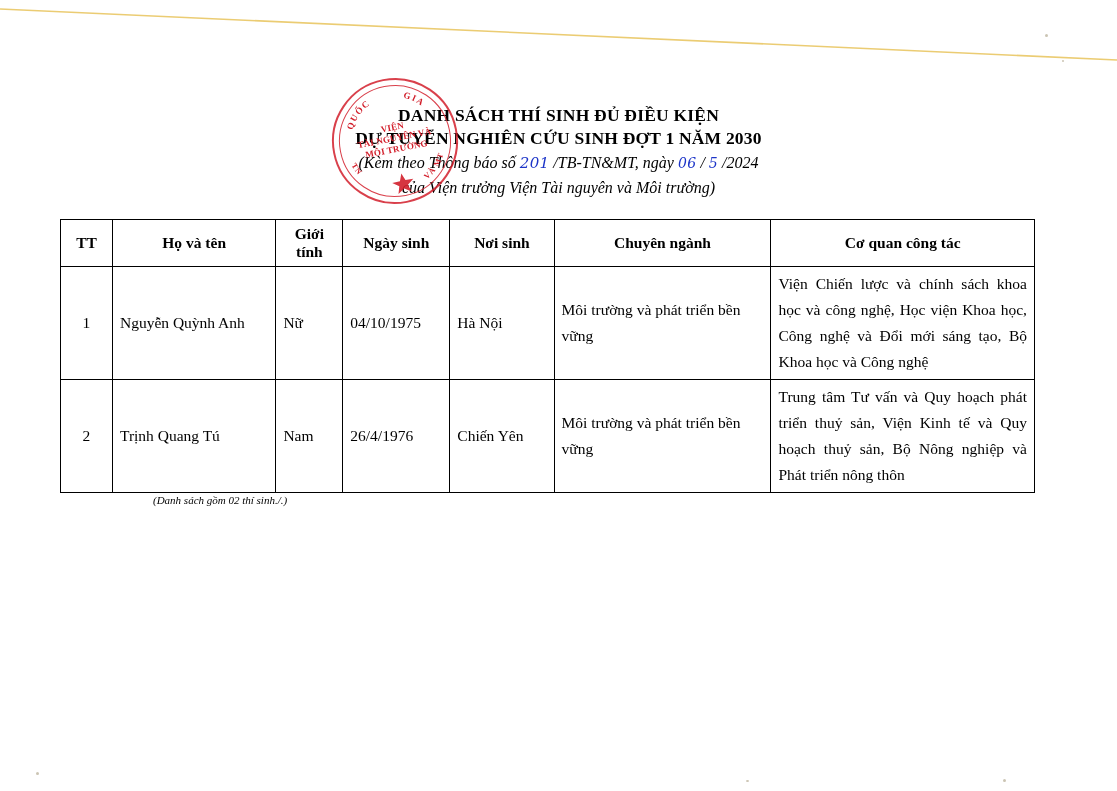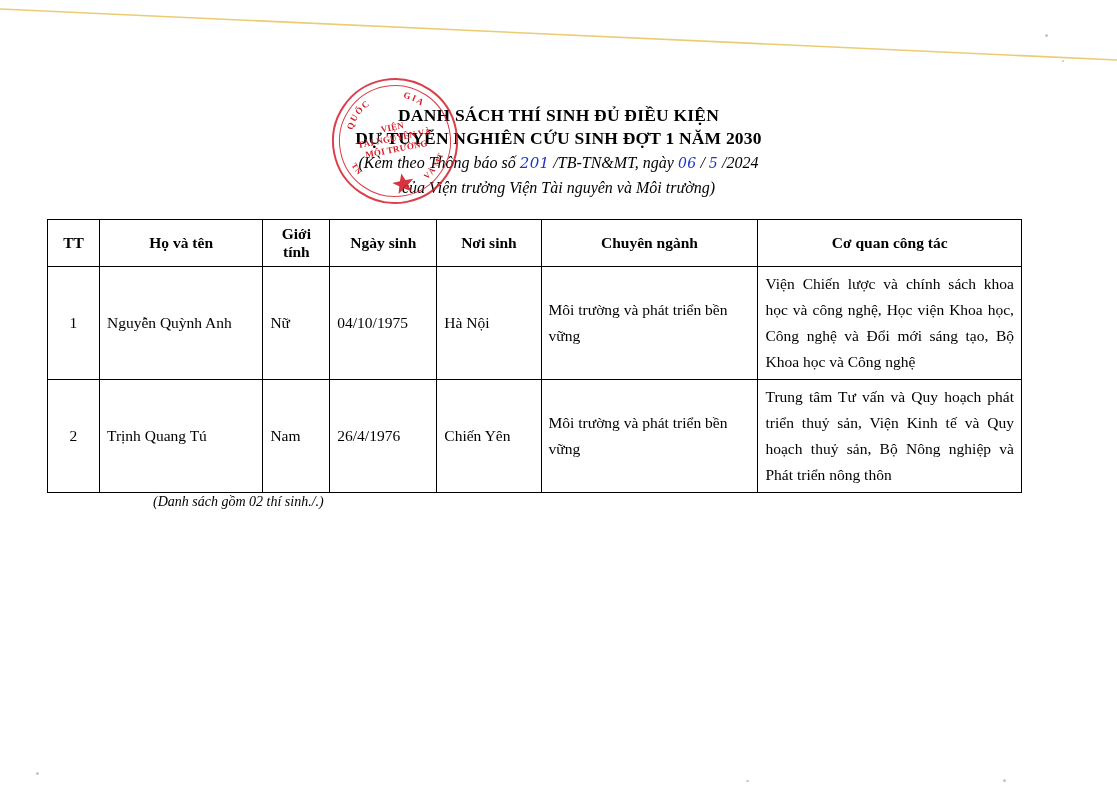--- a/index.html
+++ b/index.html
@@ -101,21 +101,21 @@
     color: #d21f2b;
     font-size: 9px;
     font-weight: bold;
     line-height: 11px;
     letter-spacing: .2px;
   }
 
   
   table.roster {
     position: absolute;
-    left: 47px;
+    left: 60px;
     top: 219px;
     width: 975px;
     border-collapse: collapse;
     font-size: 15.5px;
   }
   table.roster th,
   table.roster td {
     border: 1px solid #000;
     padding: 4px 7px;
     vertical-align: middle;
@@ -145,21 +145,21 @@
   }
   tr.row-2 td.c-org { text-align: justify; }
   tbody tr { height: 92px; }
   tbody tr.row-2 { height: 110px; }
 
   .footnote {
     position: absolute;
     left: 153px;
     top: 494px;
     font-style: italic;
-    font-size: 14px;
+    font-size: 11px;
   }
 </style>
 </head>
 <body>
 
 <div class="page">
 
   <svg class="scan-line" viewBox="0 0 1117 70" preserveAspectRatio="none">
     <path d="M0 9 L1117 60" stroke="#e8c35a" stroke-width="1.6" fill="none" opacity="0.85"></path>
   </svg>

